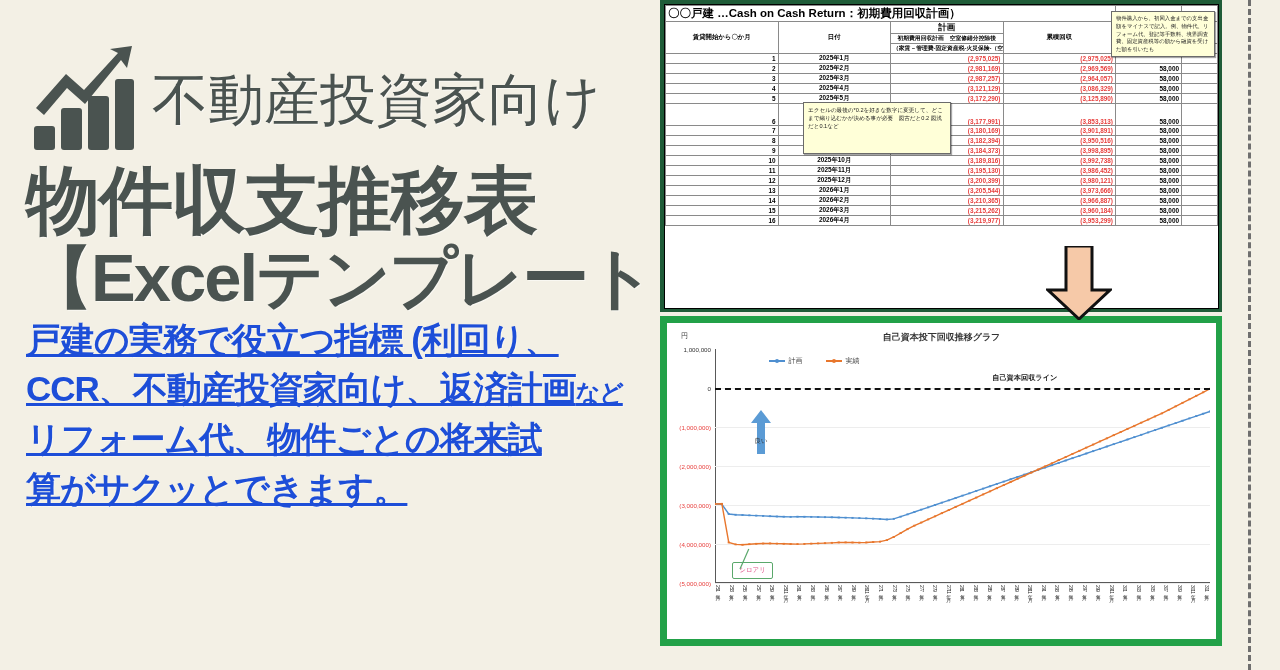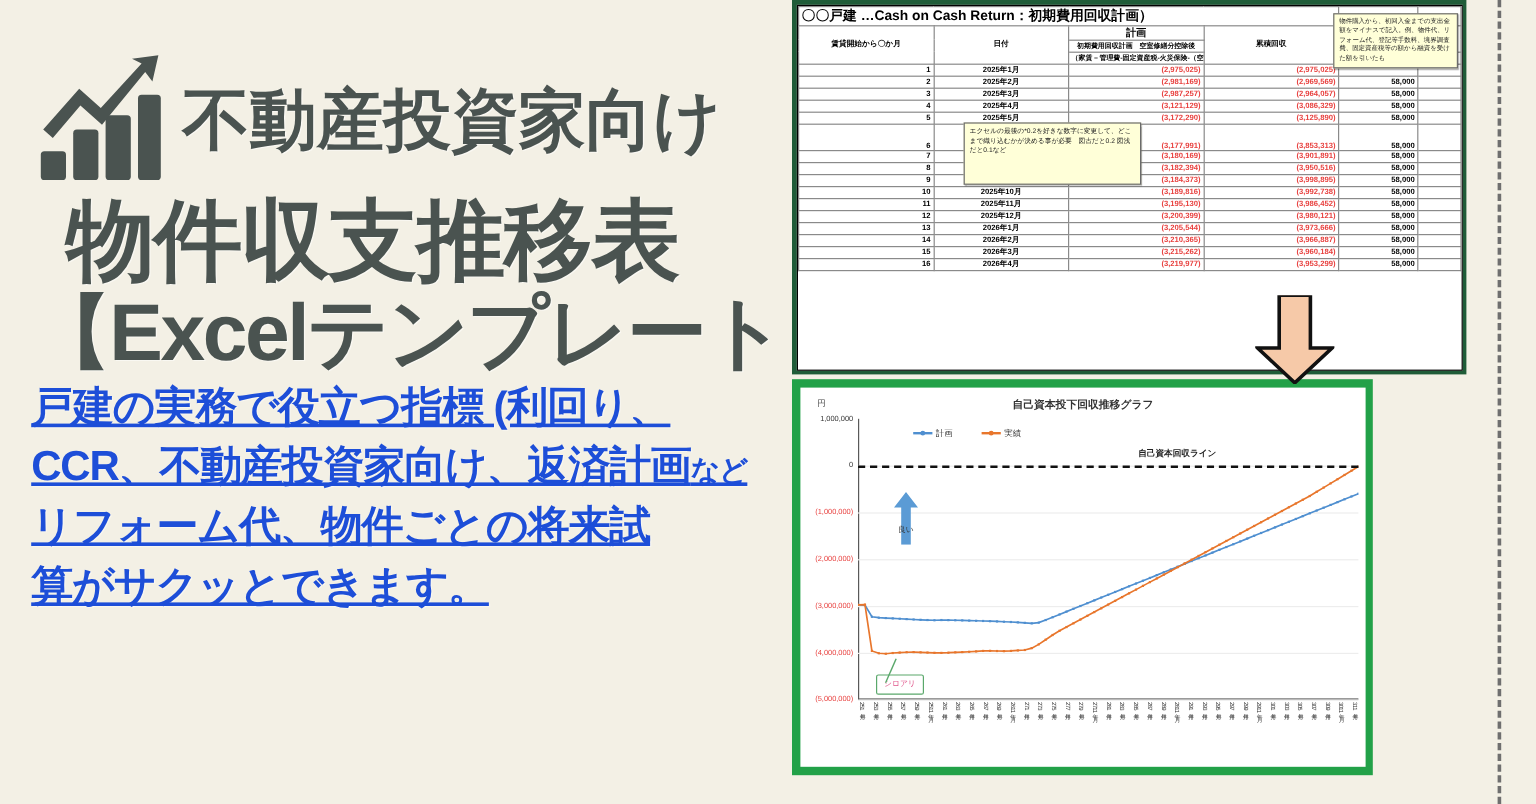--- a/index.html
+++ b/index.html
@@ -21,32 +21,31 @@
     width: 660px; height: 670px;
     background: #f3f0e5;
     padding: 44px 18px 10px 26px;
   }
   .headline-row {
     display: flex; align-items: center; gap: 14px;
     margin-bottom: 4px;
   }
   .logo-icon { width: 112px; height: 112px; flex: 0 0 112px; }
   .headline-1 {
-    font-size: 56px; font-weight: bold; color: #4a5350;
+    font-size: 56px; font-weight: normal; color: #4a5350;
     letter-spacing: 0px; line-height: 1.05;
     text-shadow: 1px 1px 0 rgba(255,255,255,0.55);
     white-space: nowrap;
   }
   .headline-2 {
     font-size: 74px; font-weight: bold; color: #4a5350;
     line-height: 1.12; letter-spacing: -1px;
     text-shadow: 1px 1px 0 rgba(255,255,255,0.5);
     white-space: nowrap;
     margin-top: 2px;
-    margin-left: 29px;
   }
   .headline-3 {
     font-size: 67px; font-weight: bold; color: #4a5350;
     line-height: 1.1; letter-spacing: -2px;
     text-shadow: 1px 1px 0 rgba(255,255,255,0.5);
     white-space: nowrap;
     margin-top: -2px;
   }
   .body-copy {
     font-size: 35px; font-weight: bold; color: #1d4ed8;
@@ -117,21 +116,21 @@
 
   
   #flow-arrow {
     position: absolute; left: 388px; top: 246px;
     width: 66px; height: 74px; z-index: 9;
   }
 
   
   #chart-frame {
     position: absolute; left: 2px; top: 316px;
-    width: 484px; height: 330px;
+    width: 562px; height: 330px;
     background: #22a148;
     padding: 7px 6px 7px 7px;
   }
   #chart {
     width: 100%; height: 100%;
     background: #fff;
     position: relative;
     overflow: hidden;
   }
   .chart-unit {

